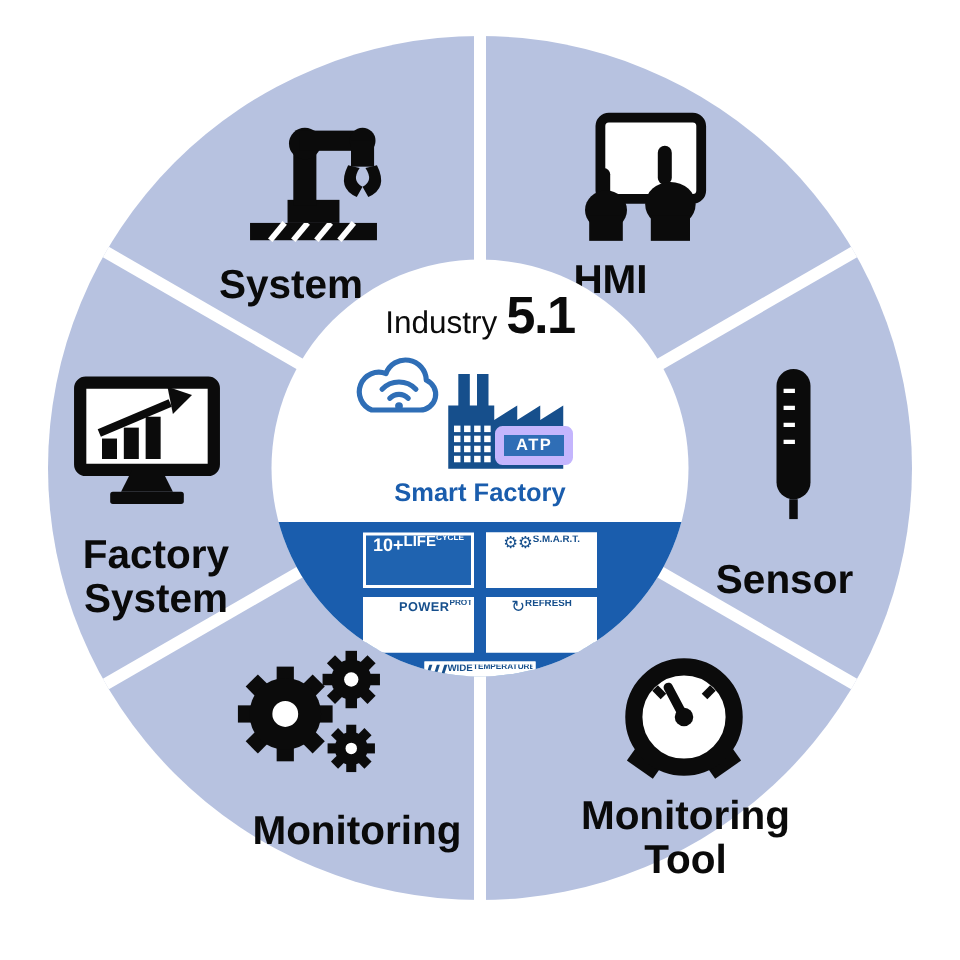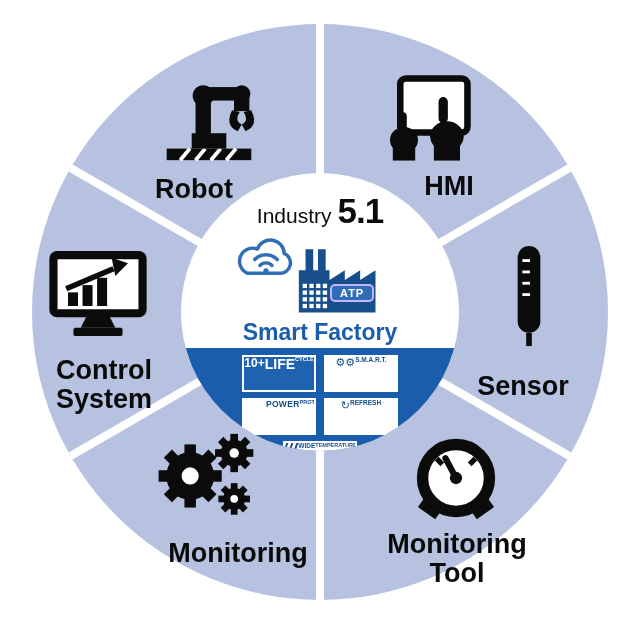--- a/index.html
+++ b/index.html
@@ -8,39 +8,39 @@
 
   
   .ring{position:absolute;left:32px;top:24px;width:576px;height:576px;border-radius:50%;background:#b7c2e0;}
   .divider{position:absolute;left:316px;top:24px;width:8px;height:288px;background:#fff;transform-origin:50% 100%;}
 
   
   .inner{position:absolute;left:181px;top:173px;width:278px;height:278px;border-radius:50%;background:#fff;overflow:hidden;}
   .title-row{position:absolute;left:0;top:18px;width:100%;display:flex;justify-content:center;align-items:baseline;gap:6px;color:#0b0b0b;text-align:right;}
   .title-prefix{font-size:21px;font-weight:500;}
   .title-version{font-size:35px;font-weight:700;letter-spacing:-1px;}
-  .smart-factory{position:absolute;left:0;top:146px;width:100%;text-align:center;font-size:23px;font-weight:700;color:#1a5dad;}
+  .smart-factory{position:absolute;left:0;top:146px;width:100%;text-align:center;font-size:17px;font-weight:700;color:#1a5dad;}
   .band{position:absolute;left:0;top:175px;width:100%;height:103px;background:#1a5dad;}
   .badges{width:172px;margin:7px auto 0;display:flex;flex-wrap:wrap;justify-content:center;gap:6px 8px;}
   .badge{width:74px;height:37px;box-sizing:border-box;border:2px solid #fff;background:#fff;color:#164f8c;
          display:flex;flex-direction:row;justify-content:center;text-align:center;line-height:1.05;overflow:hidden;}
   .badge--solid{background:#1f63b0;color:#fff;}
   .b-xl{font-size:12px;font-weight:800;}
-  .b-md{font-size:14px;font-weight:700;}
+  .b-md{font-size:10px;font-weight:700;}
   .b-md2{font-size:8.5px;font-weight:800;letter-spacing:.3px;padding-left:42px;}
   .b-sm{font-size:6.5px;font-weight:700;}
   .b-xs{font-size:5.5px;font-weight:600;}
   .b-xs.bold{font-size:6.5px;font-weight:800;}
   .b-icon{font-size:11px;line-height:1;color:#164f8c;}
   .b-strip{display:block;width:100%;background:#1f63b0;color:#fff;font-size:5px;font-weight:600;padding:1.5px 0;margin-top:2px;}
   .b-bars{display:flex;align-items:flex-end;height:8px;margin-bottom:1px;}
   .b-bars i{display:inline-block;width:2px;height:8px;background:#164f8c;margin:0 1.5px;transform:skewX(-18deg);}
 
   
-  .atp{position:absolute;left:149px;top:111px;background:#2f6eb6;border:2px solid #c4b5fd;border-radius:5px;
+  .atp{position:absolute;left:149px;top:111px;background:#2f6eb6;border:6px solid #c4b5fd;border-radius:5px;
        color:#fff;font-size:11px;font-weight:700;padding:1px 8px;letter-spacing:1px;}
 
   
   .icon{position:absolute;}
   .icon svg{display:block;width:100%;height:100%;}
   .seg-label{position:absolute;transform:translate(-50%,-50%);color:#0a0a0a;font-size:27px;font-weight:600;
              text-align:center;line-height:1.08;white-space:normal;}
 </style>
 </head>
 <body>
@@ -66,36 +66,36 @@
         <rect x="42" y="72" width="36" height="16"></rect>
         <rect x="46" y="34" width="16" height="42"></rect>
         <circle cx="54" cy="33" r="11"></circle>
         <rect x="50" y="24" width="46" height="14"></rect>
         <circle cx="94" cy="31" r="9"></circle>
         <rect x="86" y="31" width="16" height="18"></rect>
         <path d="M84,48 q-8,16 6,22 l4,-7 q-8,-4 -2,-13 z"></path>
         <path d="M104,48 q8,16 -6,22 l-4,-7 q8,-4 2,-13 z"></path>
       </svg>
     </div>
-    <div class="seg-label" style="left:194px;top:190px">Robot</div>
+    <div class="seg-label" style="left:194px;top:190px">System</div>
   </div>
 
   <div>
     <div class="icon" style="left:376px;top:72px;width:112px;height:95px">
       <svg viewBox="0 0 120 100">
         <rect x="26" y="6" width="72" height="58" rx="6" fill="#fff" stroke="#0b0b0b" stroke-width="7"></rect>
         <rect x="24" y="42" width="9" height="26" rx="4.5" fill="#0b0b0b"></rect>
         <ellipse cx="30" cy="72" rx="15" ry="14" fill="#0b0b0b"></ellipse>
         <rect x="18" y="76" width="24" height="18" fill="#0b0b0b"></rect>
         <rect x="67" y="26" width="10" height="28" rx="5" fill="#0b0b0b"></rect>
         <ellipse cx="76" cy="68" rx="18" ry="16" fill="#0b0b0b"></ellipse>
         <rect x="62" y="76" width="28" height="18" fill="#0b0b0b"></rect>
       </svg>
     </div>
-    <div class="seg-label" style="left:449px;top:187px">HMI</div>
+    <div class="seg-label" style="left:407px;top:187px">HMI</div>
   </div>
 
   <div>
     <div class="icon" style="left:512px;top:244px;width:34px;height:104px">
       <svg viewBox="0 0 36 110">
         <rect x="6" y="2" width="24" height="92" rx="12" fill="#0b0b0b"></rect>
         <rect x="11" y="16" width="8" height="3" fill="#fff"></rect>
         <rect x="11" y="28" width="8" height="3" fill="#fff"></rect>
         <rect x="11" y="40" width="8" height="3" fill="#fff"></rect>
         <rect x="11" y="52" width="8" height="3" fill="#fff"></rect>
@@ -170,21 +170,21 @@
         <rect x="6" y="5" width="98" height="64" rx="4" fill="#fff" stroke="#0b0b0b" stroke-width="9"></rect>
         <rect x="22" y="46" width="11" height="15" fill="#0b0b0b"></rect>
         <rect x="38" y="38" width="11" height="23" fill="#0b0b0b"></rect>
         <rect x="54" y="30" width="11" height="31" fill="#0b0b0b"></rect>
         <path d="M20 42 L72 20" stroke="#0b0b0b" stroke-width="6" fill="none"></path>
         <polygon points="70,8 88,14 74,28" fill="#0b0b0b"></polygon>
         <path d="M44 69 h22 l8 16 h-38 z" fill="#0b0b0b"></path>
         <rect x="28" y="85" width="54" height="9" rx="2" fill="#0b0b0b"></rect>
       </svg>
     </div>
-    <div class="seg-label" style="left:104px;top:385px;width:140px">Control System</div>
+    <div class="seg-label" style="left:104px;top:385px;width:140px">Factory System</div>
   </div>
 
   <div class="inner">
     <div class="title-row">
       <span class="title-prefix">Industry</span>
       <span class="title-version">5.1</span>
     </div>
 
     <div class="icon" style="left:46px;top:56px;width:78px;height:54px">
       <svg viewBox="0 0 90 62">

